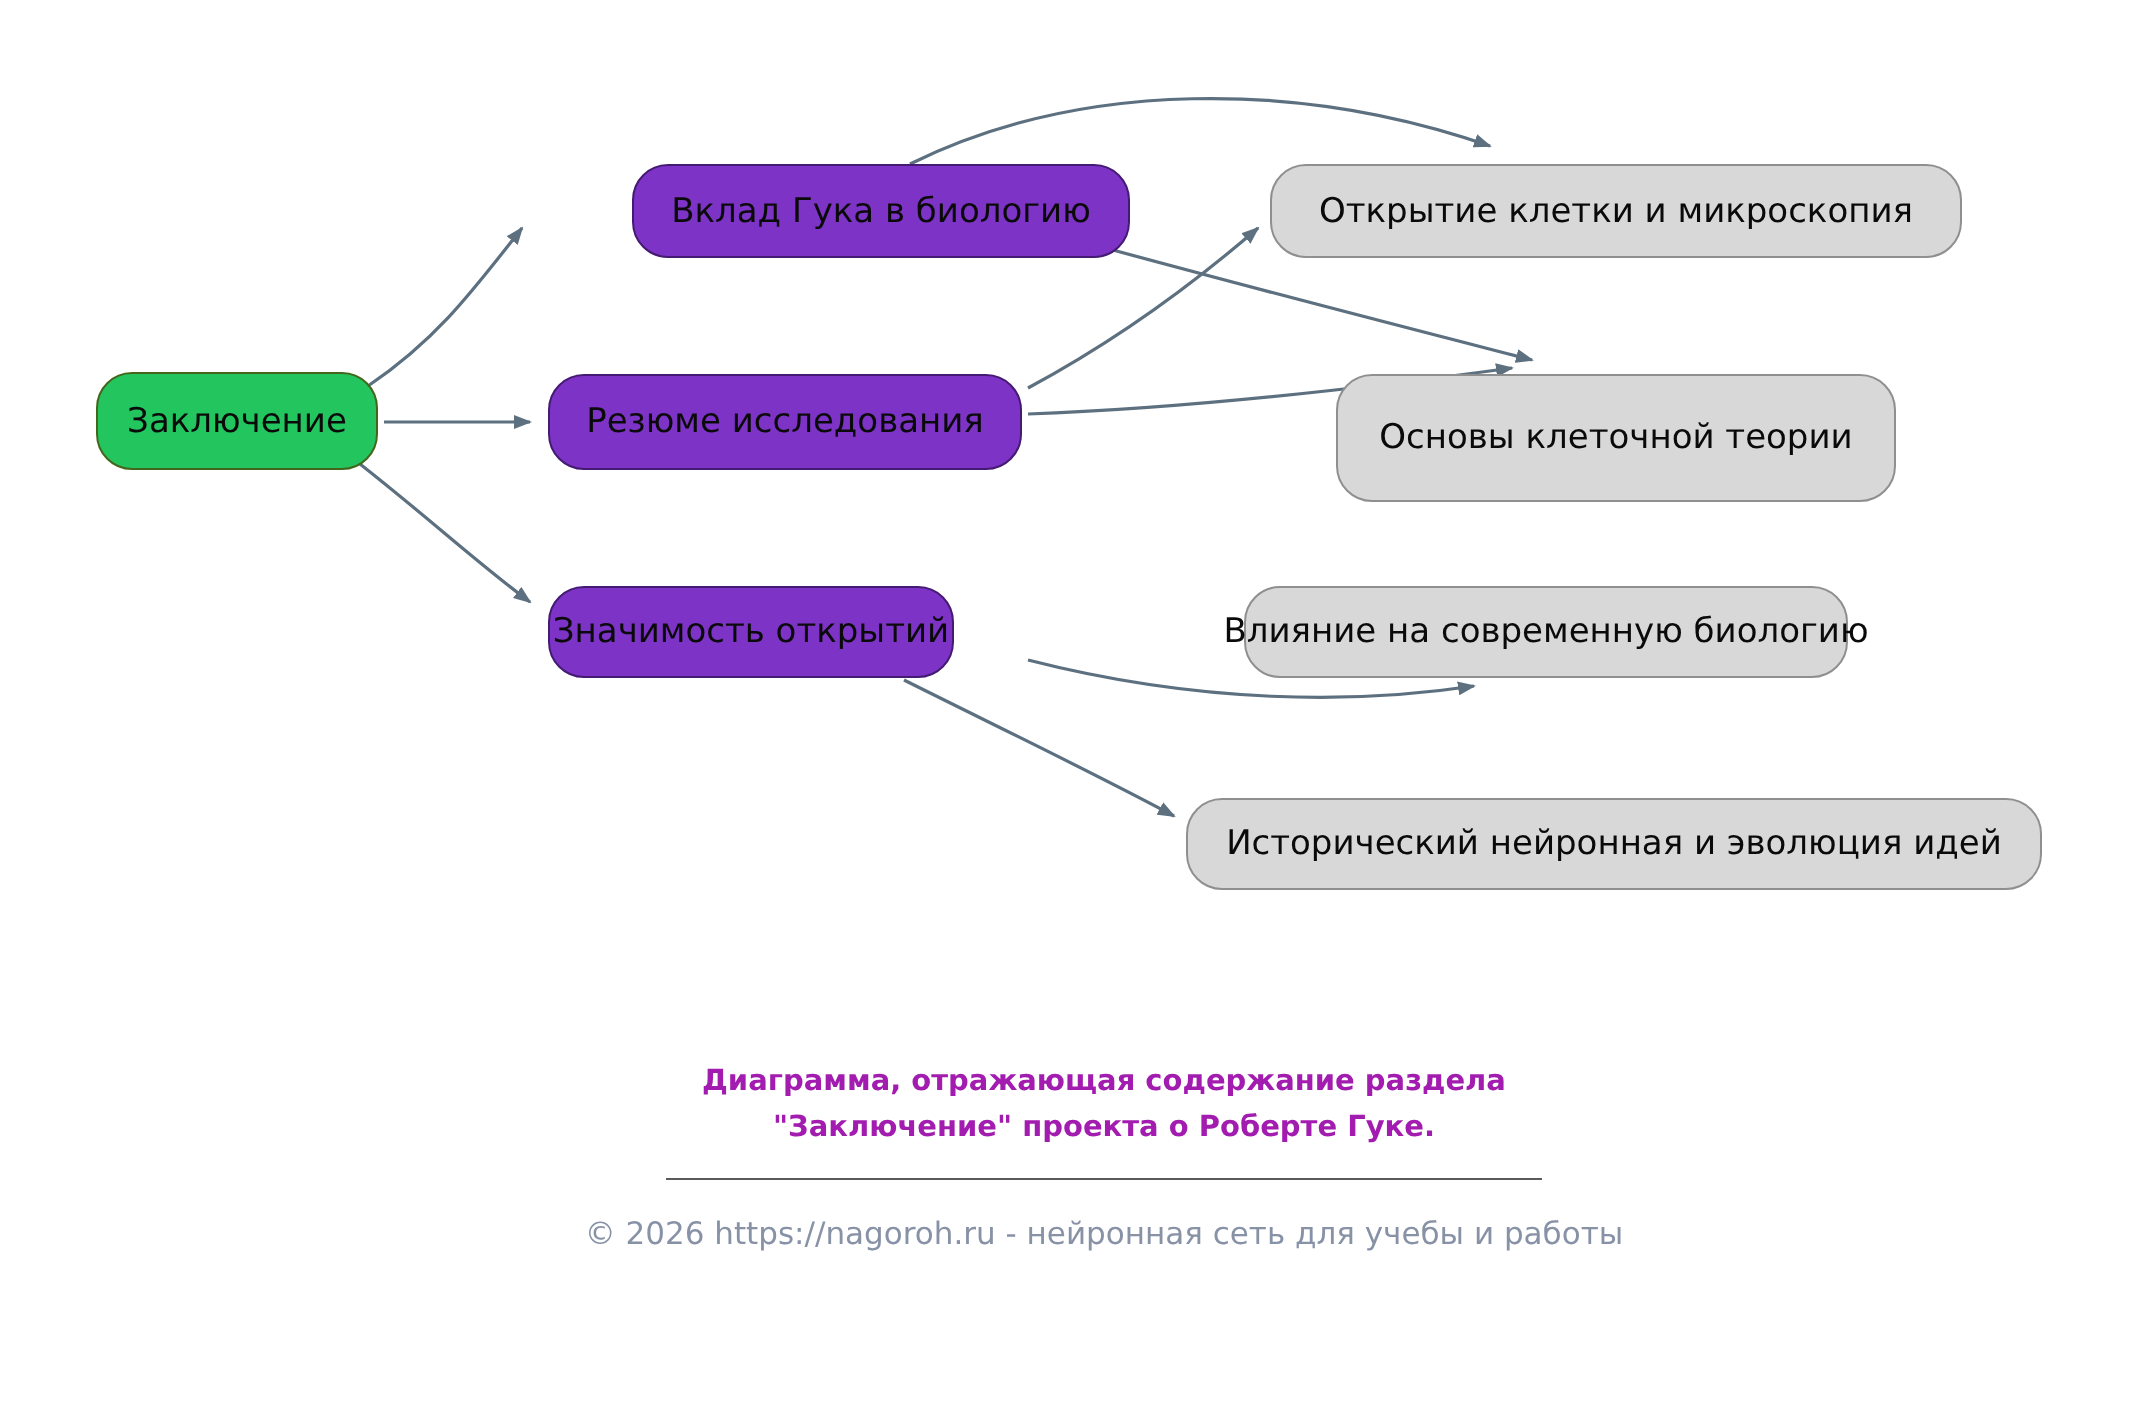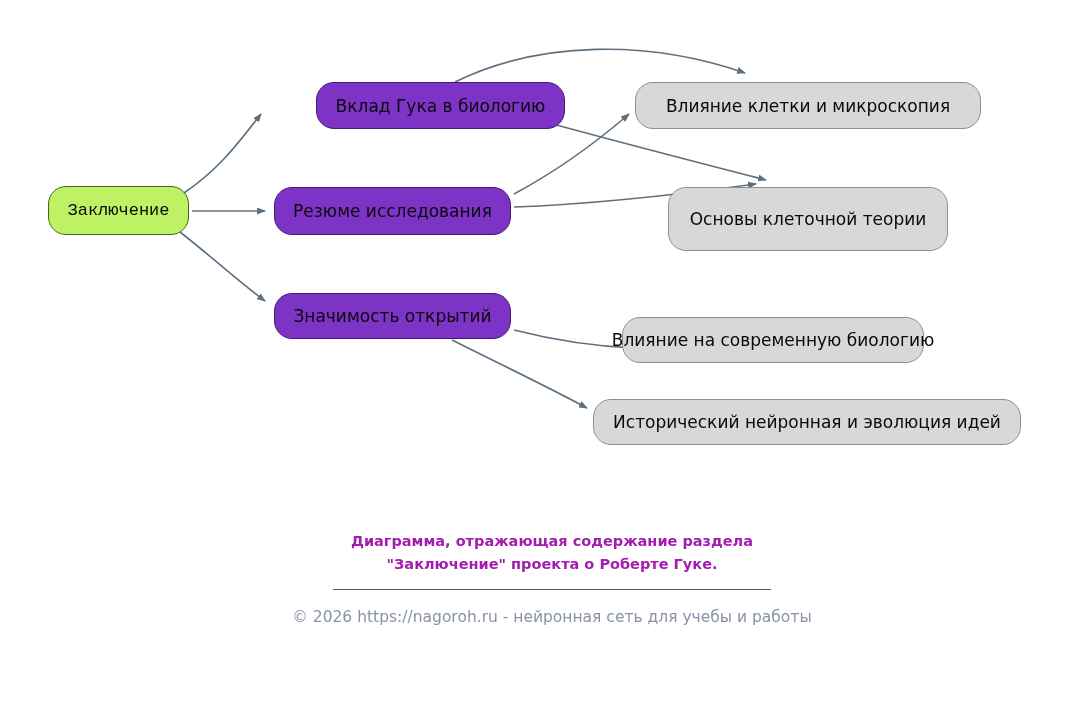--- a/index.html
+++ b/index.html
@@ -15,31 +15,31 @@
 
   .node {
     position:absolute;
     display:flex; align-items:center; justify-content:center;
     border-radius:18px;
     font-size:17px; color:#0a0a0a;
     white-space:nowrap;
     box-sizing:border-box;
     padding:0 12px;
   }
-  .root   { background:#bef264; border:1.5px solid #44661c;font-family:Liberation Mono, monospace; }
+  .root   { background:#22c55e; border:1.5px solid #44661c; }
   .branch { background:#7d33c6; border:1.5px solid #451a73; }
   .leaf   { background:#d8d8d8; border:1.5px solid #8f8f8f; }
 
   .n-root { left:48px;  top:186px; width:141px; height:49px; }
   .n-b1   { left:268px; top:82px;  width:249px; height:47px;margin-left:48px; }
   .n-b2   { left:274px; top:187px; width:237px; height:48px; }
-  .n-b3   { left:274px; top:293px; width:237px; height:46px; }
+  .n-b3   { left:274px; top:293px; width:203px; height:46px; }
   .n-l1   { left:635px; top:82px;  width:346px; height:47px; }
   .n-l2   { left:668px; top:187px; width:280px; height:64px; }
-  .n-l3   { left:622px; top:293px; width:302px; height:46px;margin-top:24px; }
+  .n-l3   { left:622px; top:293px; width:302px; height:46px; }
   .n-l4   { left:593px; top:399px; width:428px; height:46px; }
 
   .caption-block {
     position:absolute; left:35px; right:0; top:530px;
     text-align:center;
     color:#a21caf;
     font-weight:bold;
     font-size:14.5px;
     line-height:23px;
   }
@@ -87,21 +87,21 @@
 
   <div class="node branch n-b2">
     <span>Резюме исследования</span>
   </div>
 
   <div class="node branch n-b3">
     <span>Значимость открытий</span>
   </div>
 
   <div class="node leaf n-l1">
-    <span>Влияние клетки и микроскопия</span>
+    <span>Открытие клетки и микроскопия</span>
   </div>
 
   <div class="node leaf n-l2">
     <span>Основы клеточной теории</span>
   </div>
 
   <div class="node leaf n-l3">
     <span>Влияние на современную биологию</span>
   </div>
 

